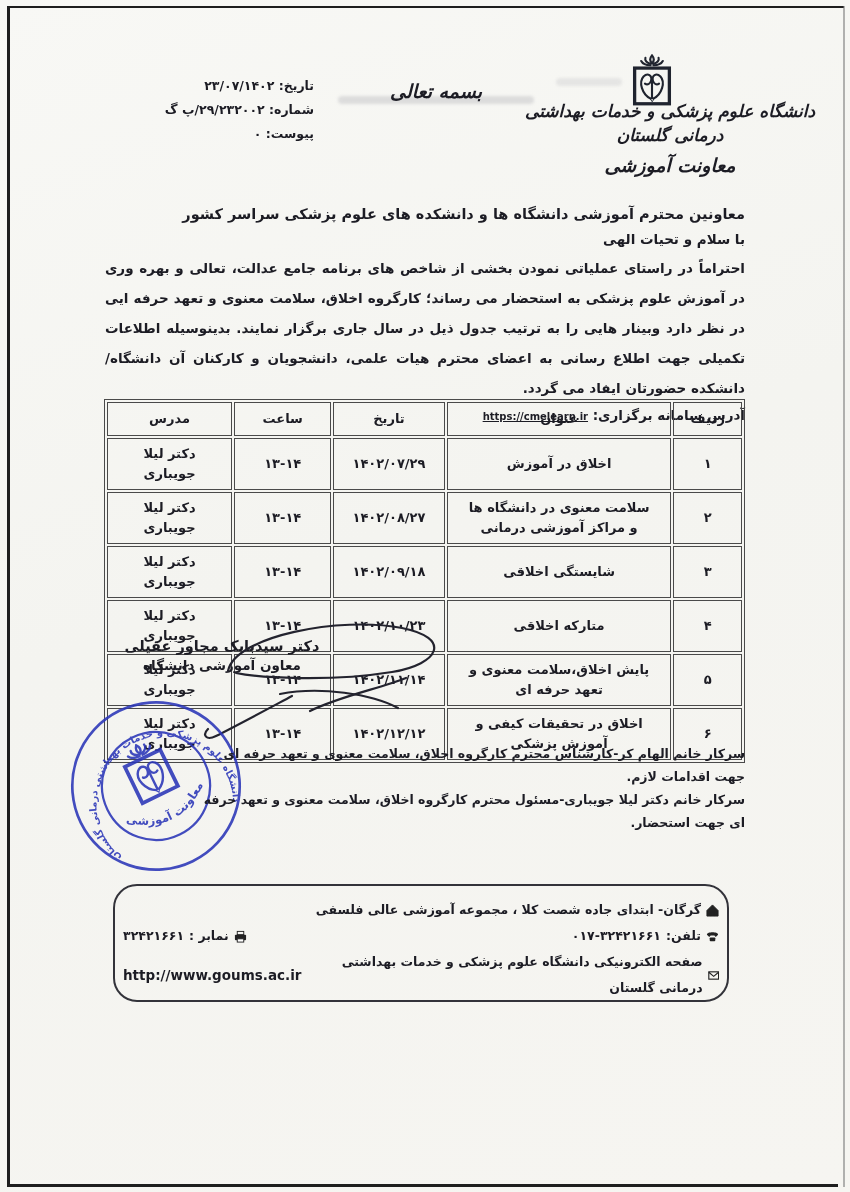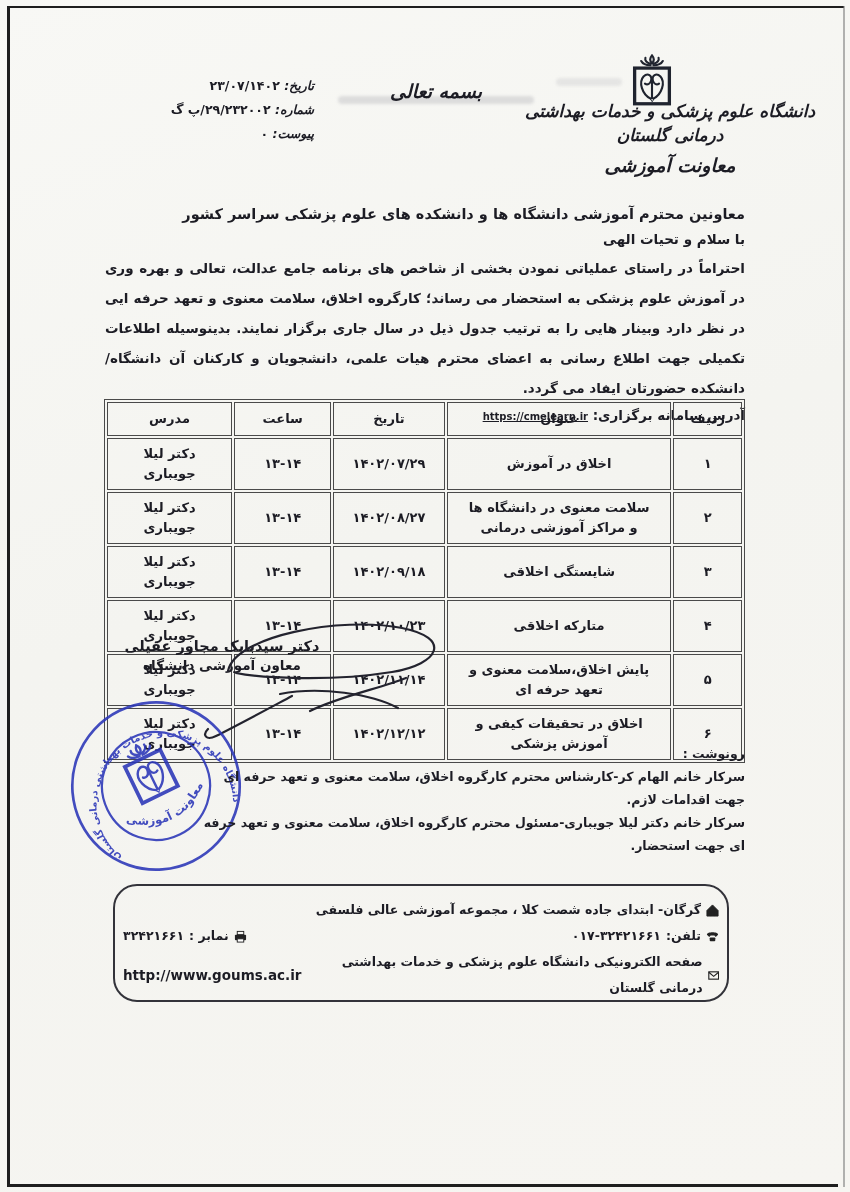--- a/index.html
+++ b/index.html
@@ -22,21 +22,21 @@
   .univ-name{font-size:17px;font-weight:bold;font-style:italic;line-height:1.4;}
   .dept-name{font-size:19px;font-weight:bold;font-style:italic;margin-top:6px;}
   .besmellah{position:absolute;top:80px;left:348px;width:176px;text-align:center;
     font-size:19px;font-weight:bold;font-style:italic;}
   .smudge{position:absolute;height:8px;background:#9a9aa2;opacity:.28;filter:blur(1.5px);border-radius:4px;}
   .smudge.s1{top:96px;left:338px;width:196px;}
   .smudge.s2{top:78px;left:556px;width:66px;opacity:.18;}
 
   
   .meta{position:absolute;top:74px;left:150px;width:164px;text-align:right;font-size:12.5px;font-weight:600;line-height:24px;}
-  .meta .lbl{font-weight:700;font-style:italic;}
+  .meta .lbl{font-weight:700;}
 
   
   .content{position:absolute;top:206px;right:105px;left:105px;}
   .subject{font-weight:bold;font-size:14.5px;margin-bottom:9px;}
   .salutation{font-weight:600;font-size:13.5px;margin-bottom:6px;}
   .body-text{font-size:13.5px;font-weight:600;line-height:30px;text-align:justify;}
   .link-line{font-size:13.5px;font-weight:600;margin-top:4px;}
   .url{direction:ltr;unicode-bidi:isolate;font-weight:bold;text-decoration:underline;font-size:10px;}
   .ltr{direction:ltr;unicode-bidi:isolate;}
 
@@ -227,21 +227,20 @@
       <textPath href="#bottomPath" startOffset="50%" text-anchor="middle">معاونت آموزشی</textPath>
     </text>
     <g transform="translate(70,48)">
       <svg viewBox="0 0 100 115" width="60" height="68">
           <use href="#emblem" stroke="#2a35b8"></use>
         </svg>
     </g>
   </svg>
 
   <div class="cc">
-    <div class="cc-label">رونوشت :</div>
     <div>
         <div>سرکار خانم الهام کر-کارشناس محترم کارگروه اخلاق، سلامت معنوی و تعهد حرفه ای جهت اقدامات لازم.</div>
         <div>سرکار خانم دکتر لیلا جویباری-مسئول محترم کارگروه اخلاق، سلامت معنوی و تعهد حرفه ای جهت استحضار.</div>
       </div>
   </div>
 
   <div class="footer-box">
     <div class="f-line">
       <div class="f-right">
         <svg class="f-icon" viewBox="0 0 14 14">

